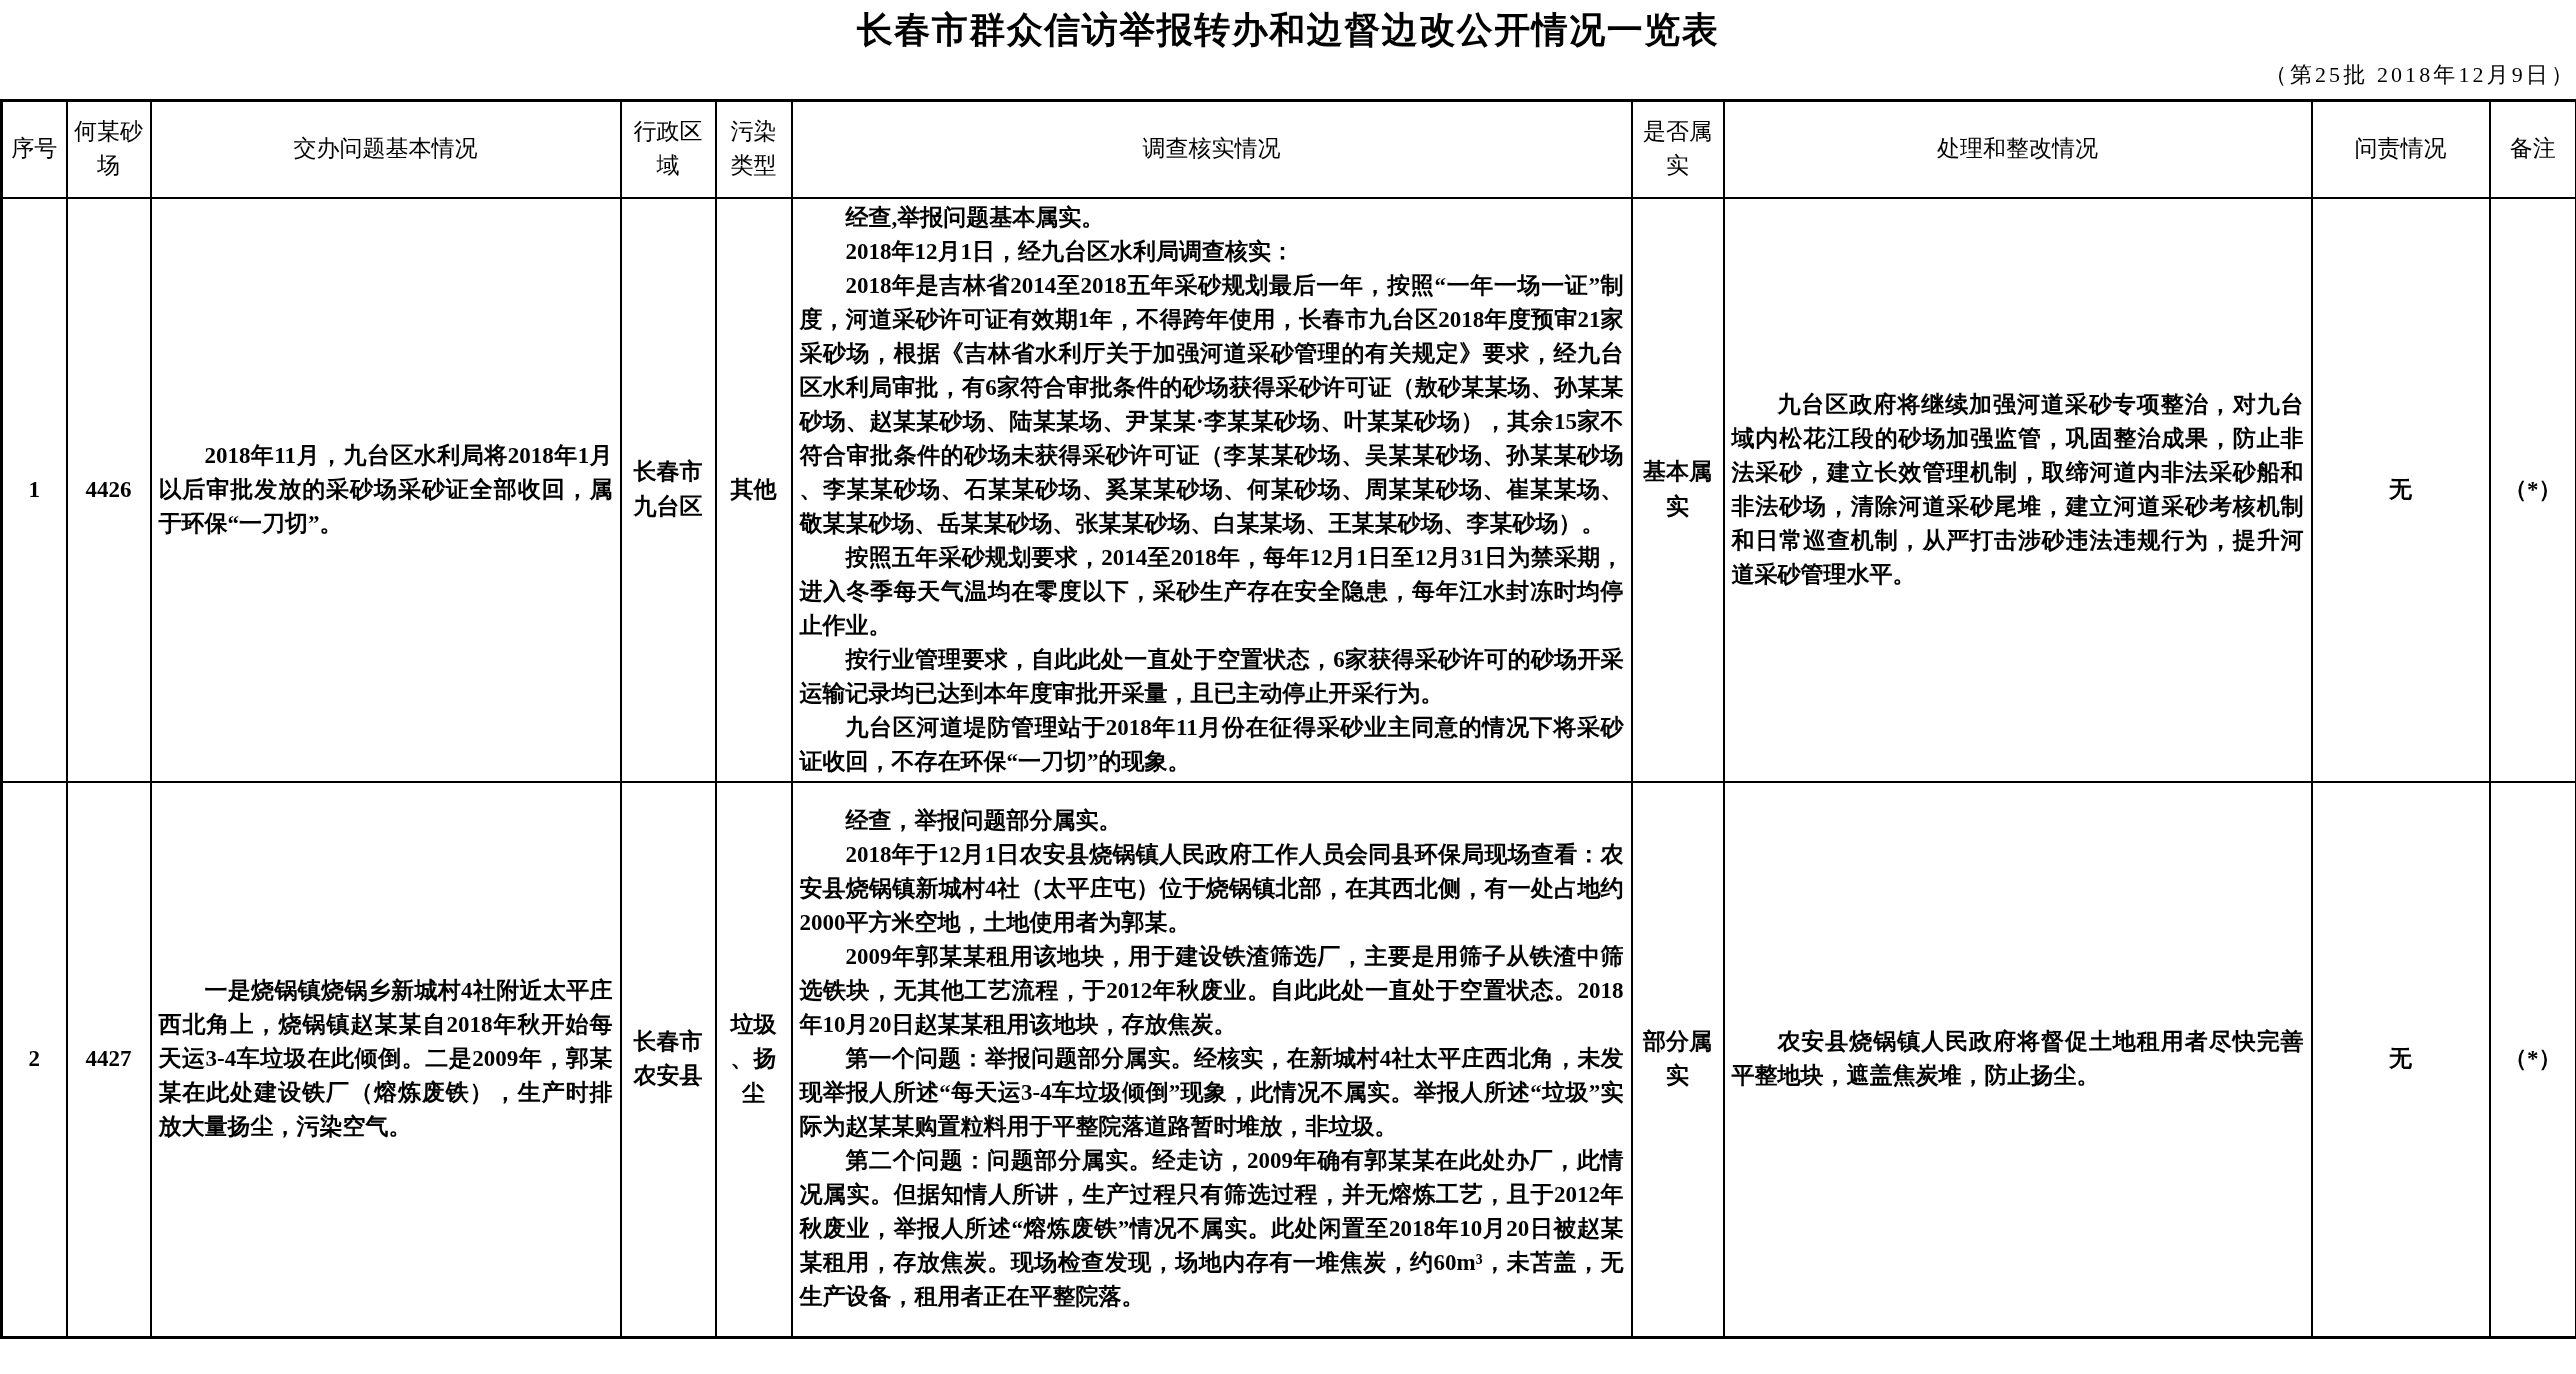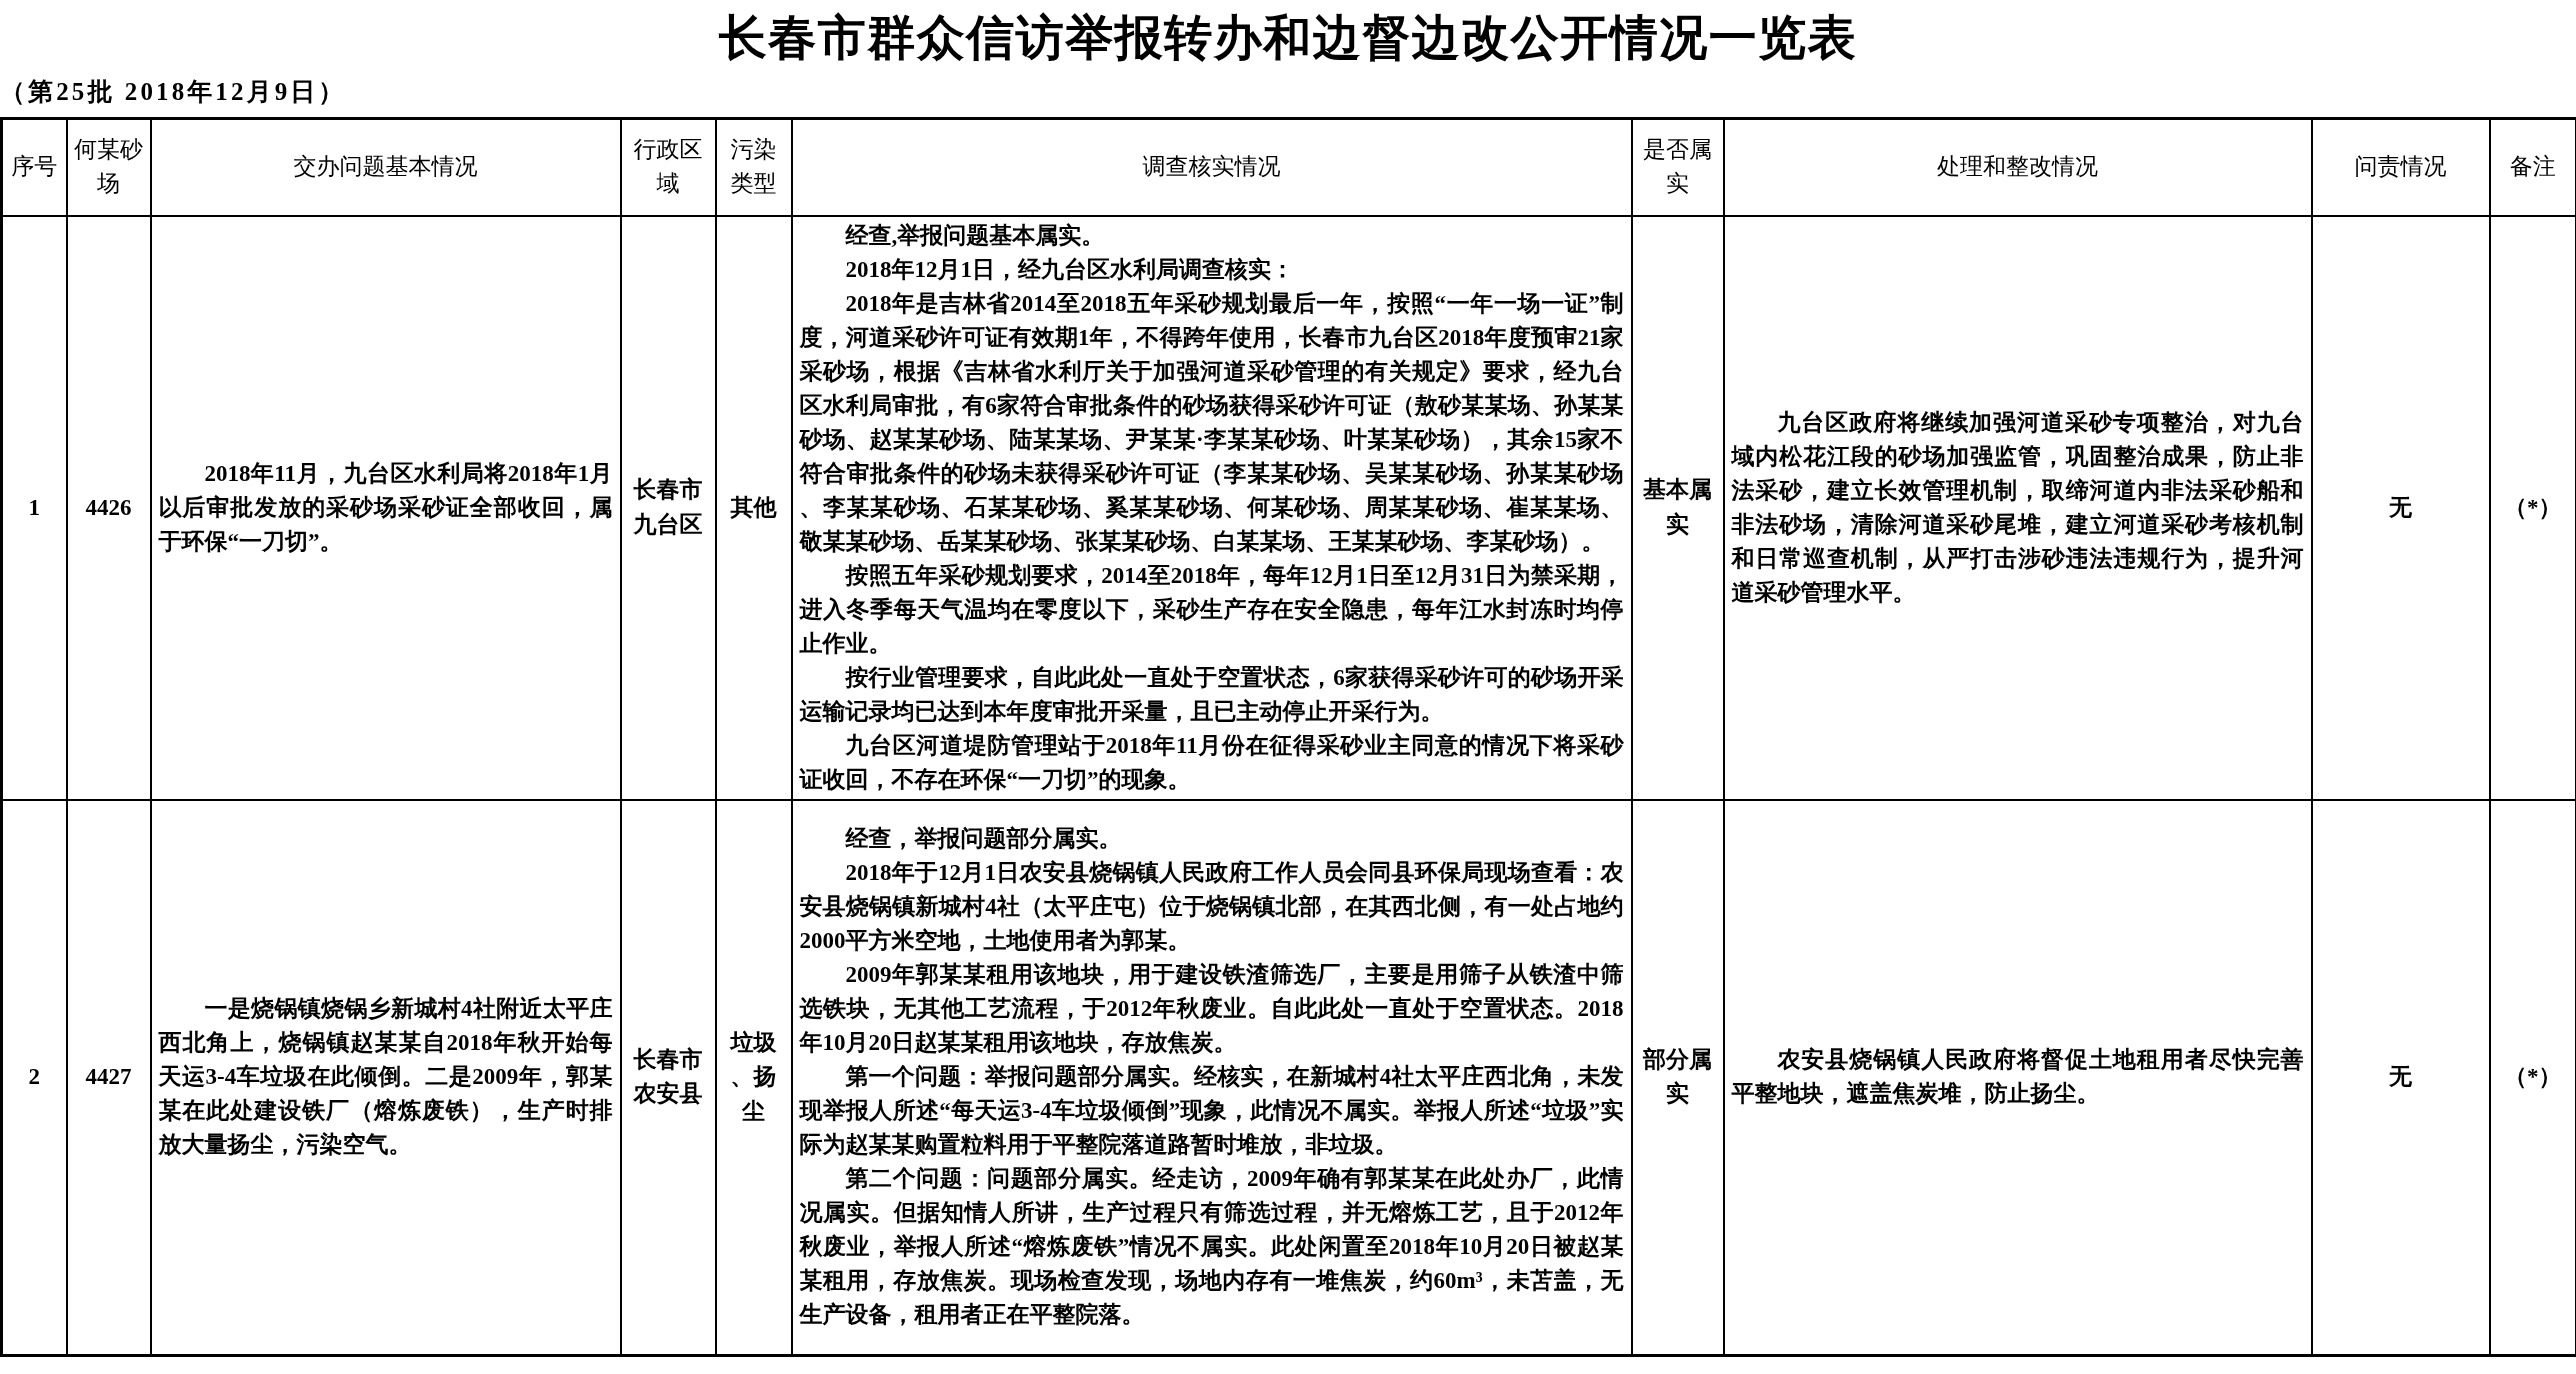--- a/index.html
+++ b/index.html
@@ -2,25 +2,25 @@
 <html style="font-size:12.2px"><head>
 <meta charset="utf-8">
 <style>
   html,body { margin:0; padding:0; background:#ffffff; }
   .page {
     width:2576px; height:1374px; background:#ffffff; color:#000;
     font-family:"Liberation Serif","DejaVu Serif",serif;
     overflow:hidden;
   }
   .doc-title {
-    text-align:center; font-size:48px; font-weight:bold;
+    text-align:center; font-size:36px; font-weight:bold;
     margin:6.1px 0 0 0; letter-spacing:1.5px;
   }
   .doc-subtitle {
-    text-align:left; font-size:25px; font-weight:bold;
+    text-align:right; font-size:22px; font-weight:normal;
     margin:4.6px 0 9.2px 0; letter-spacing:3.1px;
   }
   table.report {
     border-collapse:collapse; table-layout:fixed;
     width:2576px; border:3.8px solid #000; font-size:23px;
   }
   table.report th, table.report td {
     border:2.3px solid #000; overflow:hidden;font-weight:bold;
   }
   table.report th {

